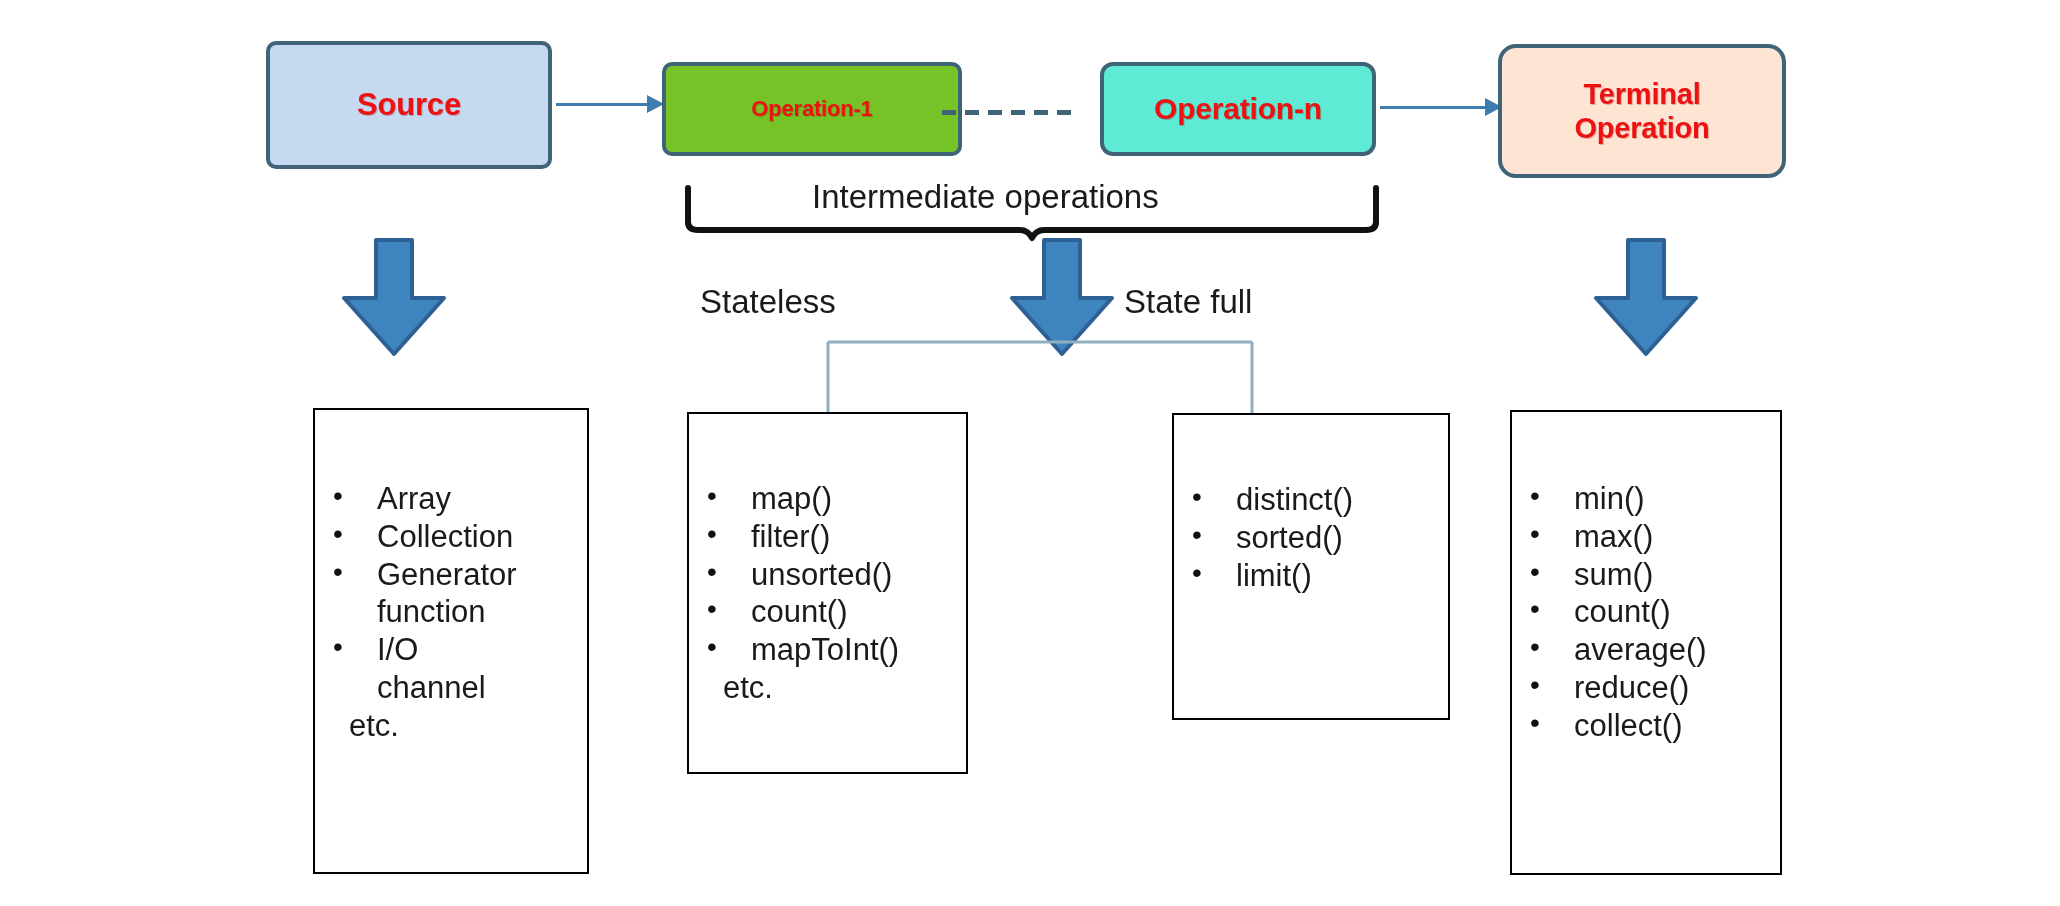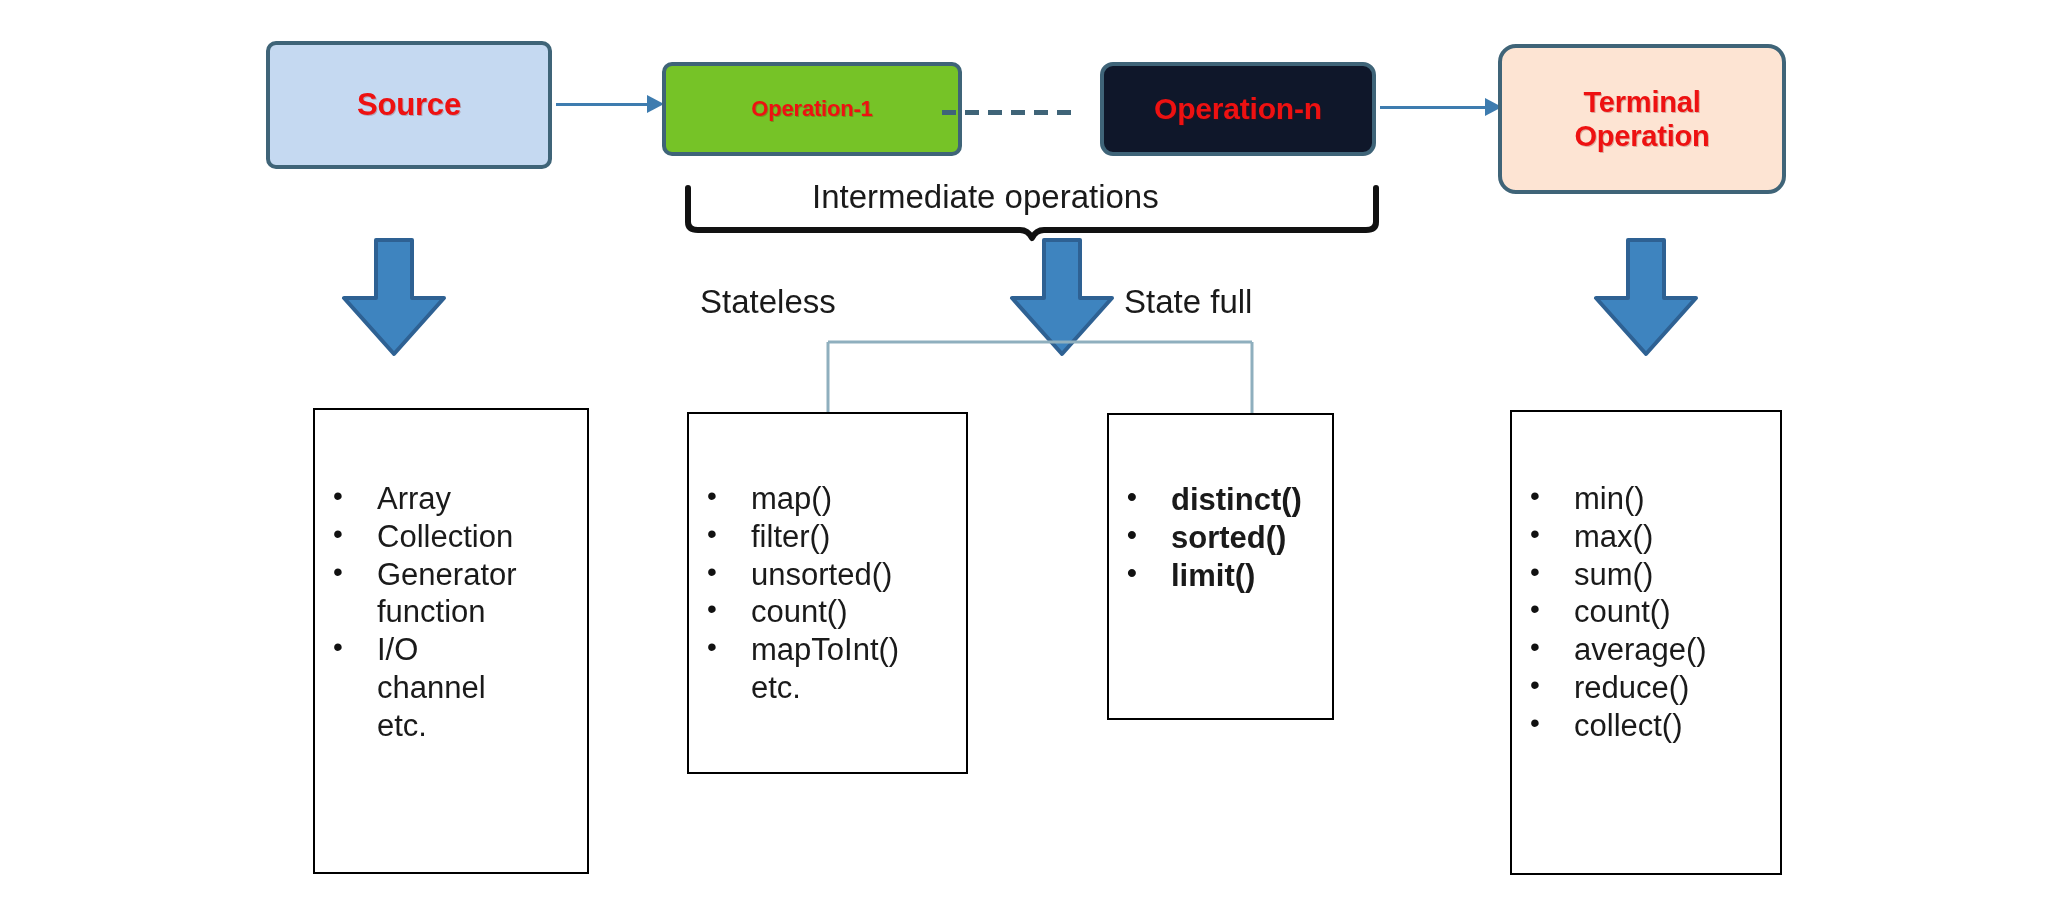--- a/index.html
+++ b/index.html
@@ -42,27 +42,27 @@
   }
   #op1-box {
     left: 662px; top: 62px; width: 300px; height: 94px;
     background: #76C327;
     font-size: 22px;
     border-radius: 10px;
     border-width: 4px;
   }
   #opn-box {
     left: 1100px; top: 62px; width: 276px; height: 94px;
-    background: #0f172a;
+    background: #5eead4;
     font-size: 30px;
     border-radius: 13px;
     border-width: 4px;
   }
   #terminal-box {
-    left: 1498px; top: 44px; width: 288px; height: 150px;
+    left: 1498px; top: 44px; width: 288px; height: 134px;
     background: #FDE4D3;
     font-size: 29px;
     border-radius: 18px;
   }
   #terminal-box .tline { display: block; }
 
   
   .h-arrow { position: absolute; height: 22px; }
   .h-arrow .shaft {
     position: absolute;
@@ -135,27 +135,27 @@
   }
   .list-box li.bulleted::before {
     content: "\2022";
     position: absolute;
     left: 18px;
     top: -1px;
     font-size: 28px;
     line-height: 1.22;
     color: #111111;
   }
-  .list-box li.nobullet { padding-left: 62px; }
+  .list-box li.nobullet { padding-left: 34px; }
 
   #source-list  { left: 313px;  top: 408px; width: 276px; height: 466px; }
   #source-list ul { padding-top: 70px; }
   #stateless-list { left: 687px; top: 412px; width: 281px; height: 362px; }
   #stateless-list ul { padding-top: 66px; }
-  #statefull-list { left: 1107px; top: 413px; width: 227px; height: 307px; font-weight: bold; }
+  #statefull-list { left: 1172px; top: 413px; width: 278px; height: 307px; }
   #statefull-list ul { padding-top: 66px; }
   #terminal-list { left: 1510px; top: 410px; width: 272px; height: 465px; }
   #terminal-list ul { padding-top: 68px; }
 </style>
 </head>
 <body>
 
 <div id="stage">
 
   <div class="pipe-box" id="source-box">

